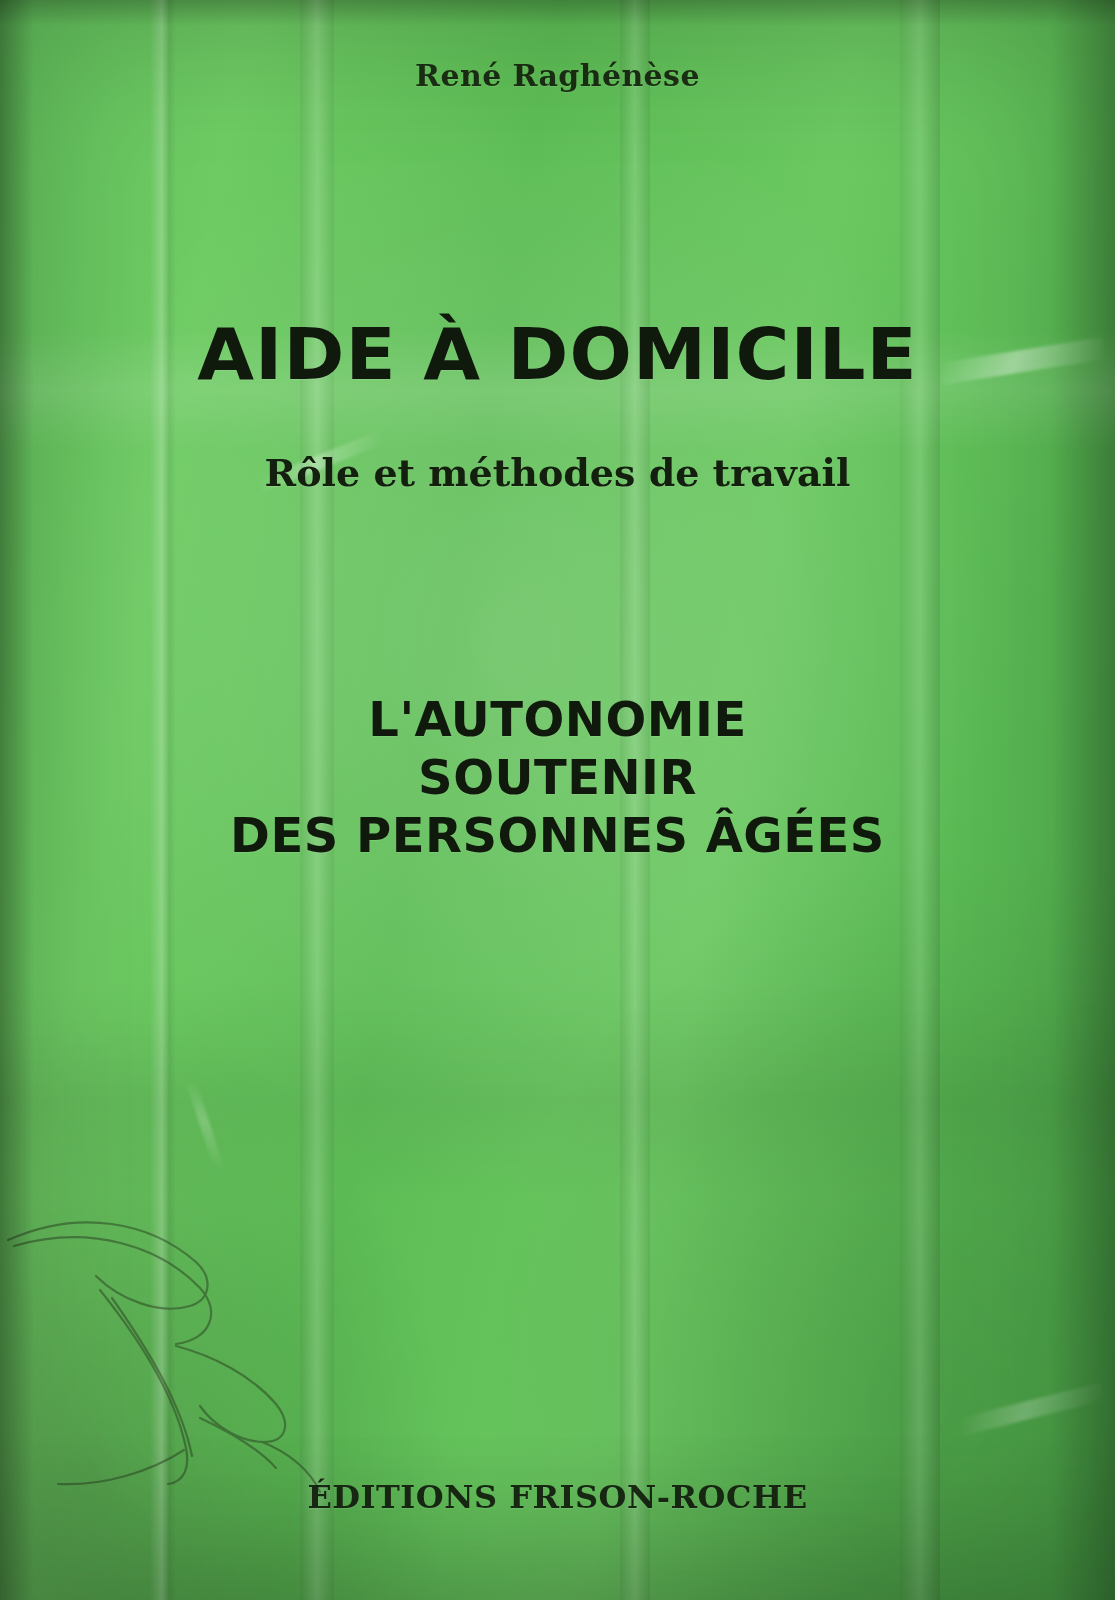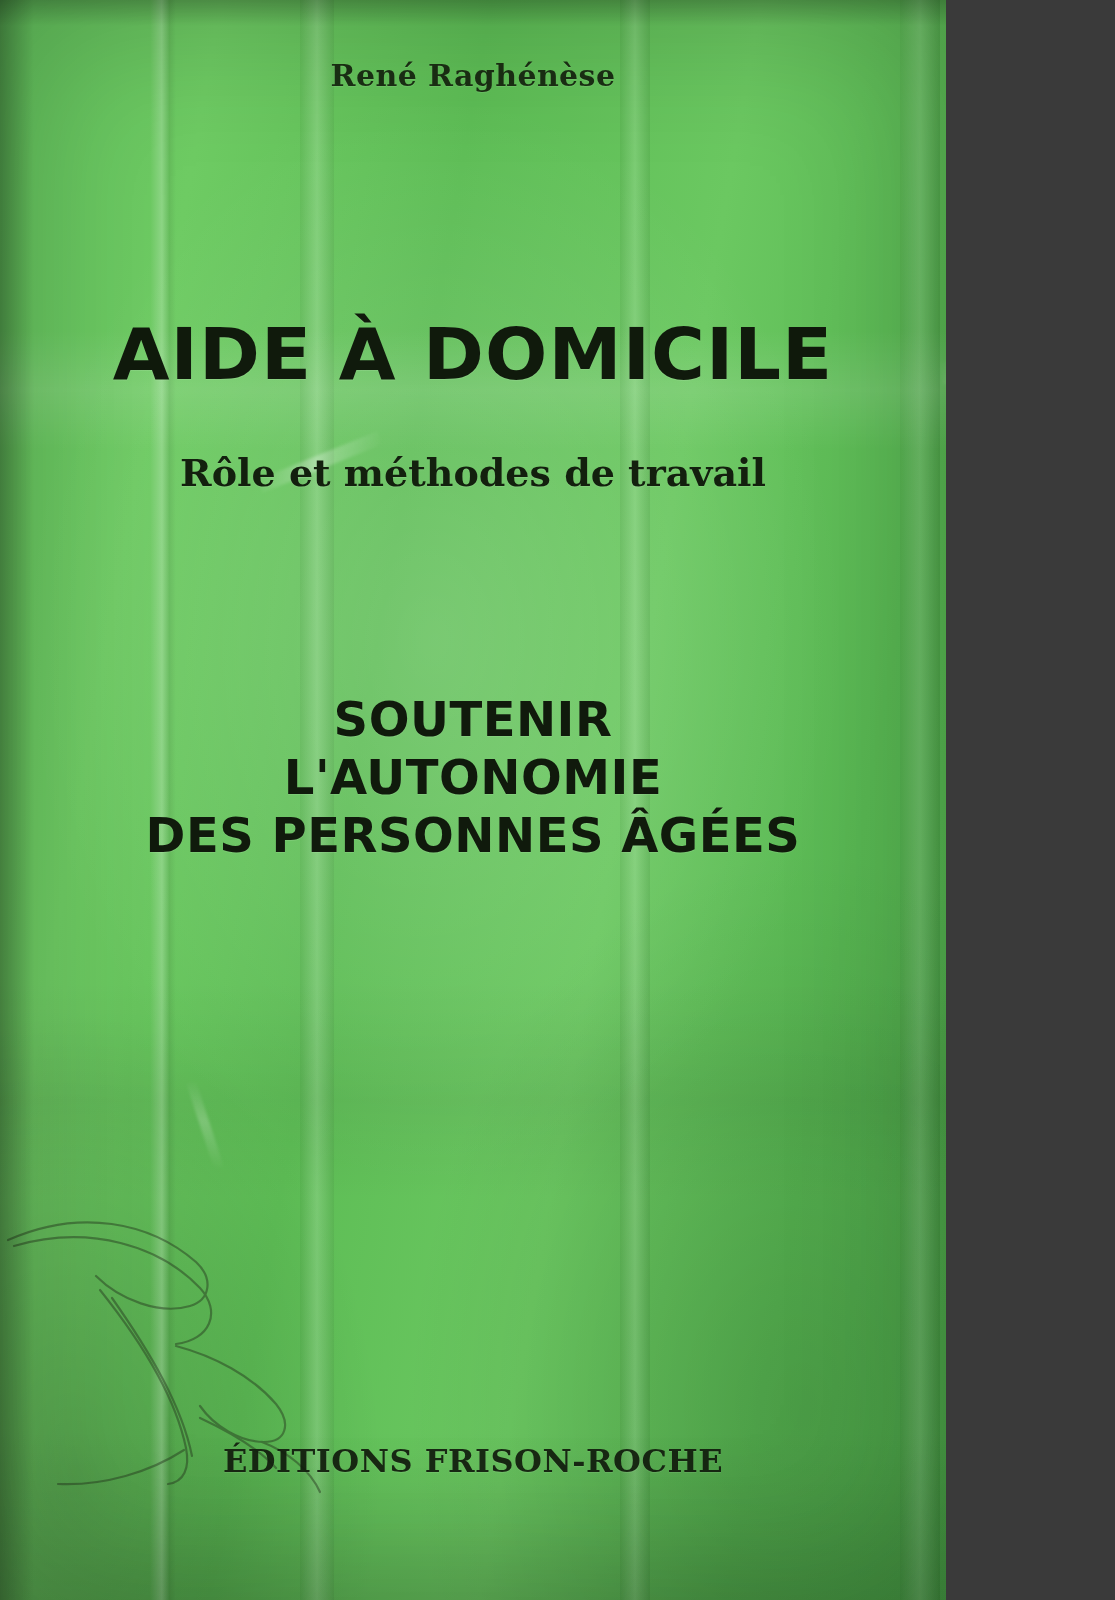--- a/index.html
+++ b/index.html
@@ -7,21 +7,21 @@
     margin: 0;
     padding: 0;
     background: #3a3a3a;
   }
   body {
     font-family: "Liberation Sans", sans-serif;
   }
 
   .cover {
     position: relative;
-    width: 946px;
+    width: 1115px;
     height: 1600px;
     overflow: hidden;
     background: #5fc45a;
     
     background-image:
       radial-gradient(ellipse 70% 55% at 46% 40%, rgba(255,255,255,0.16), rgba(255,255,255,0) 62%),
       radial-gradient(ellipse 60% 50% at 85% 88%, rgba(0,0,0,0.14), rgba(0,0,0,0) 70%),
       radial-gradient(ellipse 45% 40% at 8% 92%, rgba(0,0,0,0.18), rgba(0,0,0,0) 72%),
       linear-gradient(100deg, #62c05c 0%, #6ecb63 18%, #5dbd55 40%, #6bc861 62%, #58b752 82%, #4fae4c 100%);
   }
@@ -116,21 +116,21 @@
     font-family: "DejaVu Sans", sans-serif;
     font-weight: bold;
     font-size: 48px;
     line-height: 58px;
     letter-spacing: 0.5px;
     color: #101a0c;
   }
   .statement .line { display: block; }
 
   .publisher {
-    top: 1442px;
+    top: 1478px;
     font-family: "DejaVu Serif", serif;
     font-weight: bold;
     font-size: 32px;
     letter-spacing: 0.5px;
     color: #121d0e;
     opacity: 0.92;
   }
 
   
   .vignette {
@@ -188,22 +188,22 @@
   <div class="txt author">René Raghénèse</div>
 
   <div class="txt title-main">AIDE À DOMICILE</div>
 
   <div class="txt subtitle">
     <span class="line">Rôle et méthodes</span>
     <span class="line">de travail</span>
   </div>
 
   <div class="txt statement">
+    <span class="line">L'AUTONOMIE</span>
     <span class="line">SOUTENIR</span>
-    <span class="line">L'AUTONOMIE</span>
     <span class="line">DES PERSONNES ÂGÉES</span>
   </div>
 
   <div class="txt publisher">ÉDITIONS FRISON-ROCHE</div>
 
   <div class="edge-left"></div>
   <div class="edge-top"></div>
   <div class="vignette"></div>
 </div>
 

